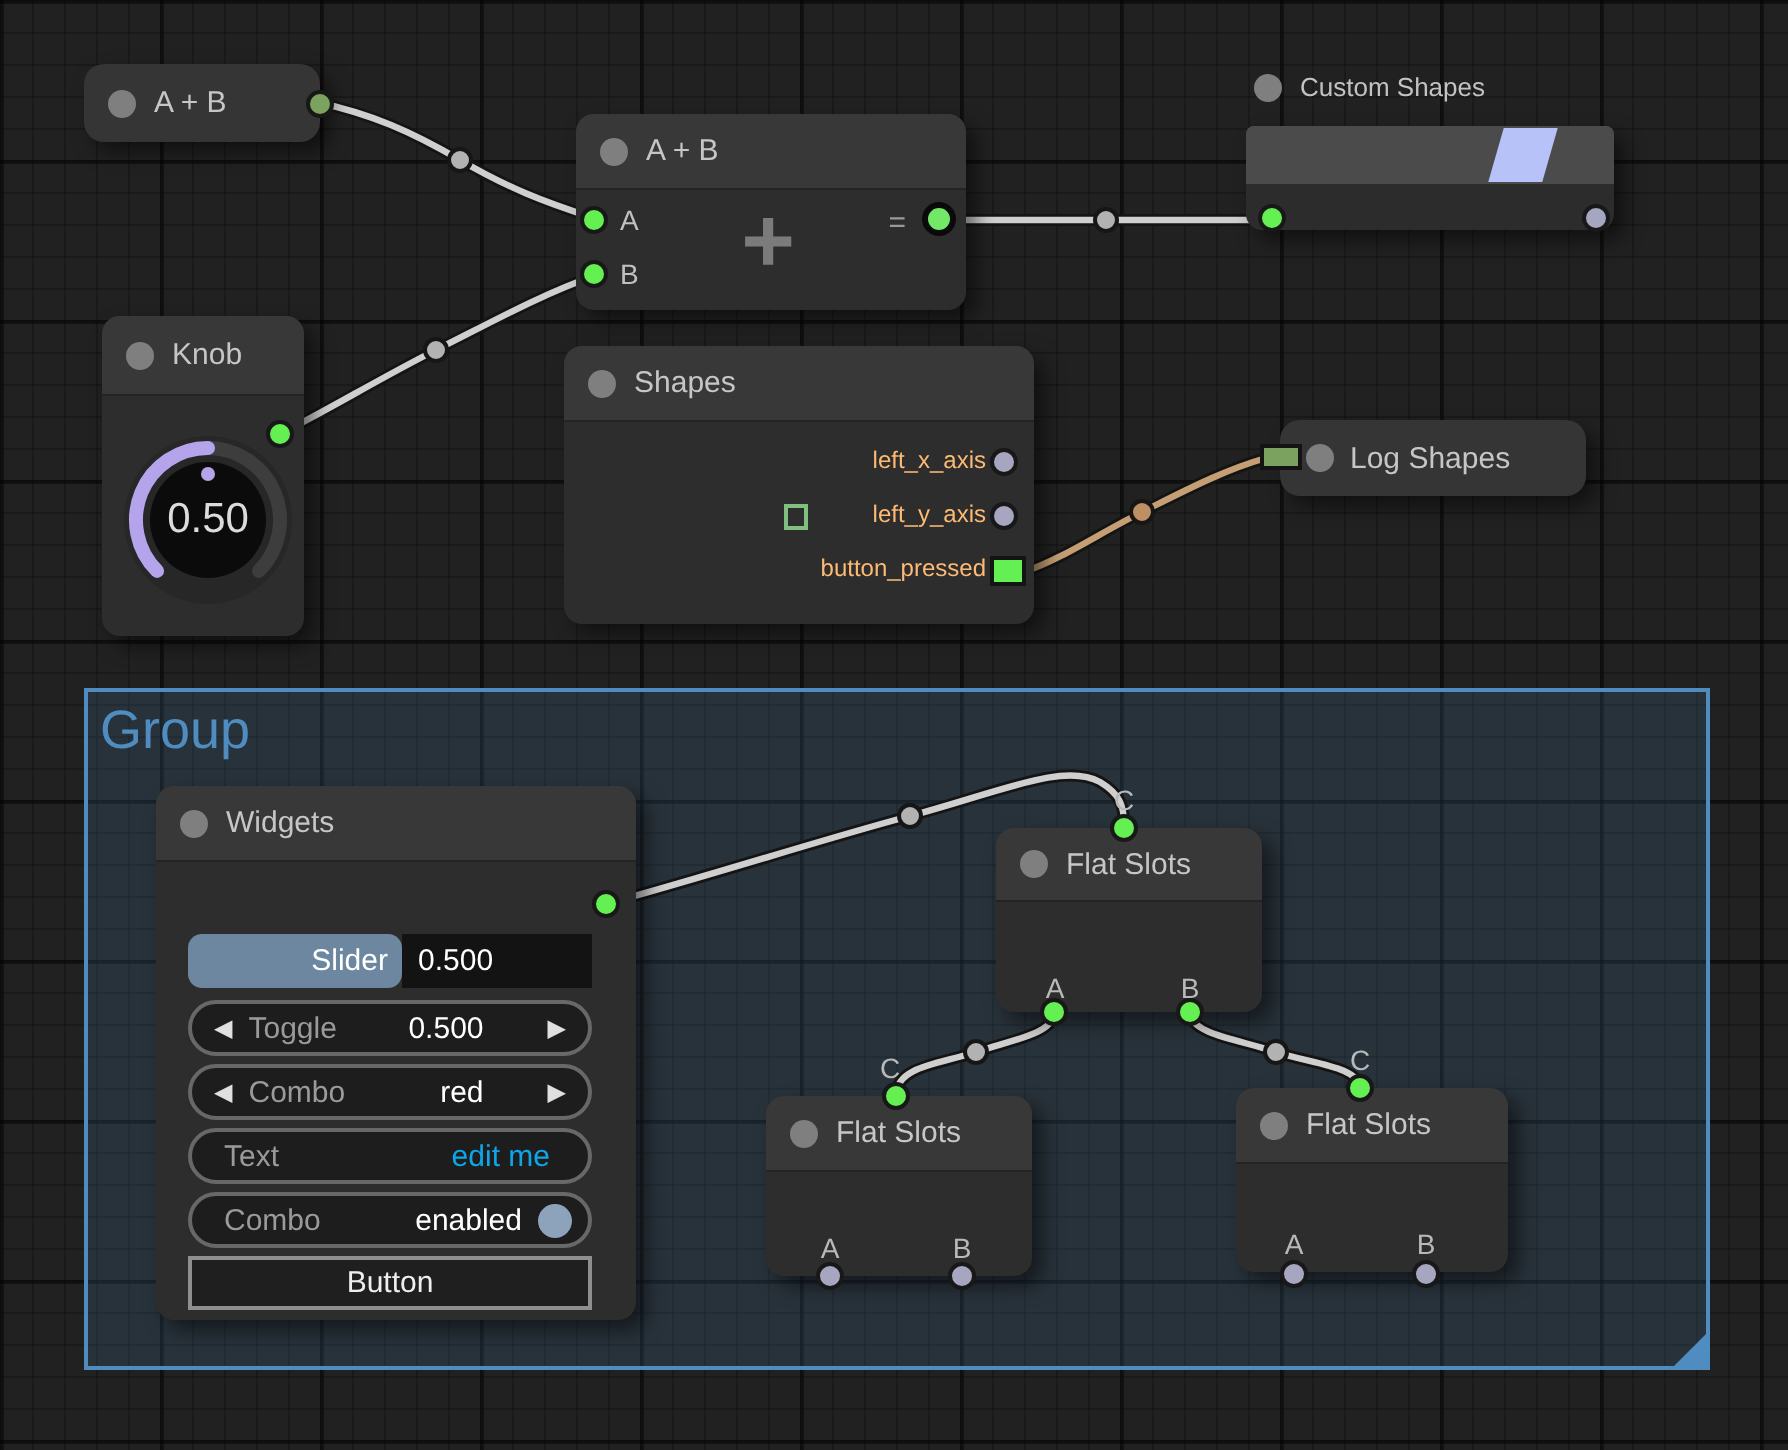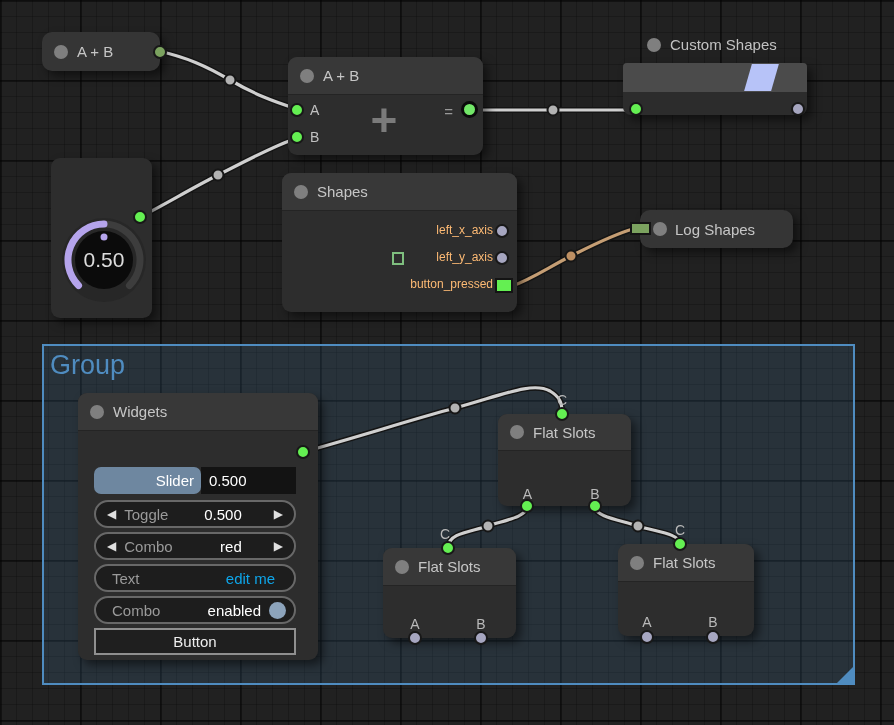--- a/index.html
+++ b/index.html
@@ -72,22 +72,22 @@
   .tog-circle{width:17px;height:17px;border-radius:50%;background:#8ca3bb;
     margin-left:8px;margin-right:-3px;flex:none;}
   .wbutton{height:27px;border:2px solid #8f8f8f;background:#1f1f1f;color:#eee;
     display:flex;align-items:center;justify-content:center;font-size:15px;}
   
   #node-custom-shapes{border-radius:4px 4px 8px 8px;background:#2c2c2c;}
   .cs-band{position:absolute;left:0;top:0;right:0;height:29px;background:#4b4b4b;
     border-radius:4px 4px 0 0;}
   .cs-para{position:absolute;left:125px;top:1px;width:27px;height:27px;
     background:#b7c3f8;transform:skewX(-16deg);}
-  .float-title{position:absolute;top:-27px;left:24px;display:flex;align-items:center;
-    gap:9px;color:#c2c2c2;font-size:15px;white-space:nowrap;}
+  .float-title{position:absolute;top:-27px;left:4px;display:flex;align-items:center;
+    gap:9px;color:#c2c2c2;font-size:13px;white-space:nowrap;}
   
   #knob-value{position:absolute;left:3px;top:52px;width:100px;height:100px;
     display:flex;align-items:center;justify-content:center;color:#dcdcdc;font-size:21px;}
   .eq-label{position:absolute;right:30px;top:46px;color:#999;font-size:15px;}
   .plus{position:absolute;left:96px;top:65px;transform:translate(-50%,-54%);
     color:#7b7b7b;font-size:46px;font-weight:700;}
 </style>
 </head>
 <body>
 
@@ -147,20 +147,24 @@
       <span class="ndot"></span>
       <span>Custom Shapes</span>
     </div>
     <div class="cs-band"></div>
     <div class="cs-para"></div>
     <span class="slot" style="left:6px;top:39px;"></span>
     <span class="slot off" style="left:168px;top:39px;"></span>
   </div>
 
   <div class="node" style="left:51px;top:158px;width:101px;height:160px;">
+    <div class="node-title" style="height:40px;">
+      <span class="ndot"></span>
+      <span>Knob</span>
+    </div>
     <span class="slot" style="left:82px;top:52px;"></span>
     <svg width="100" height="100" viewBox="-50 -50 100 100" style="position:absolute;left:3px;top:52px;">
       <circle r="42" fill="#272727"></circle>
       <path d="M 0 -36 A 36 36 0 0 1 25.46 25.46" stroke="#3d3d3d" stroke-width="7" fill="none" stroke-linecap="round"></path>
       <path d="M -25.46 25.46 A 36 36 0 0 1 0 -36" stroke="#b5a4ec" stroke-width="7" fill="none" stroke-linecap="round"></path>
       <circle r="29" fill="#0b0b0b"></circle>
       <circle cx="0" cy="-23" r="3.5" fill="#b5a4ec"></circle>
     </svg>
     <div id="knob-value">0.50</div>
   </div>

